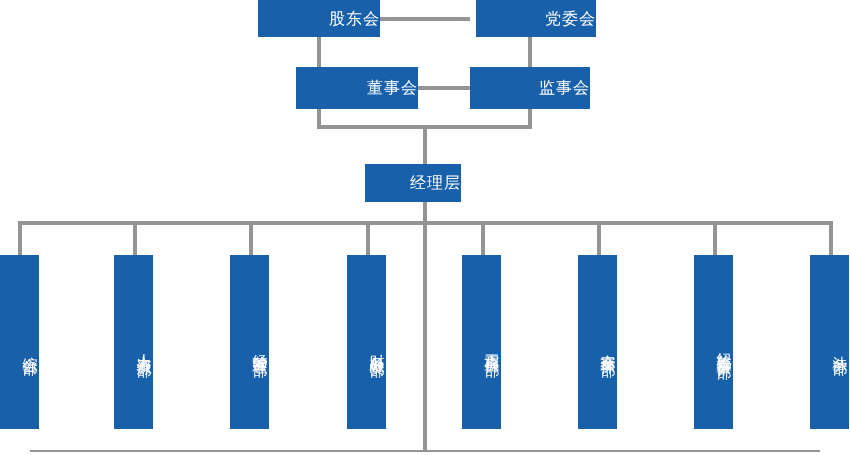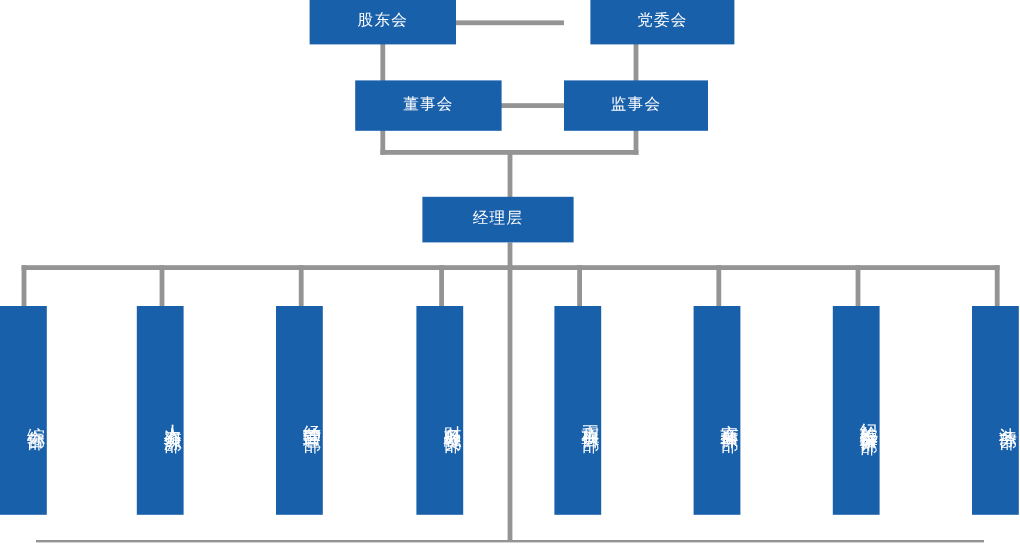--- a/index.html
+++ b/index.html
@@ -22,22 +22,23 @@
     position: absolute;
     background: #1960ab;
     color: #ffffff;
     box-sizing: border-box;
     display: flex;
     align-items: center;
     justify-content: center;
     z-index: 3;
   }
   .node.horizontal {
-    font-size: 13px;
+    font-size: 16px;
     letter-spacing: 1px;
+    justify-content: flex-end;
   }
   .node.vertical {
     writing-mode: vertical-rl;
     text-orientation: upright;
     font-size: 15px;
     letter-spacing: 2px;
     padding-top: 10px;
     align-items: flex-start;
     justify-content: center;
   }
@@ -94,33 +95,33 @@
   <div class="conn v" style="left:597px; top:221px; height:35px;"></div>
   <div class="conn v" style="left:713px; top:221px; height:35px;"></div>
   <div class="conn v" style="left:829px; top:221px; height:35px;"></div>
 
   <div class="baseline" style="left:30px; top:450px; width:790px;"></div>
 
   <div class="node horizontal" style="left:258px; top:0px; width:122px; height:37px;">
     <span class="label">股东会</span>
   </div>
 
-  <div class="node horizontal" style="left:492px; top:0px; width:120px; height:37px;">
+  <div class="node horizontal" style="left:476px; top:0px; width:120px; height:37px;font-family:Liberation Serif, serif;">
     <span class="label">党委会</span>
   </div>
 
   <div class="node horizontal" style="left:258px; top:67px; width:122px; height:42px;margin-left:38px;">
     <span class="label">董事会</span>
   </div>
 
   <div class="node horizontal" style="left:470px; top:67px; width:120px; height:42px;">
     <span class="label">监事会</span>
   </div>
 
-  <div class="node horizontal" style="left:352px; top:164px; width:126px; height:38px;">
+  <div class="node horizontal" style="left:365px; top:164px; width:96px; height:38px;">
     <span class="label">经理层</span>
   </div>
 
   <div class="node vertical" style="left:0px; top:255px; width:39px; height:174px;">
     <span class="label">综合部</span>
   </div>
 
   <div class="node vertical" style="left:114px; top:255px; width:39px; height:174px;">
     <span class="label">人力资源部</span>
   </div>

